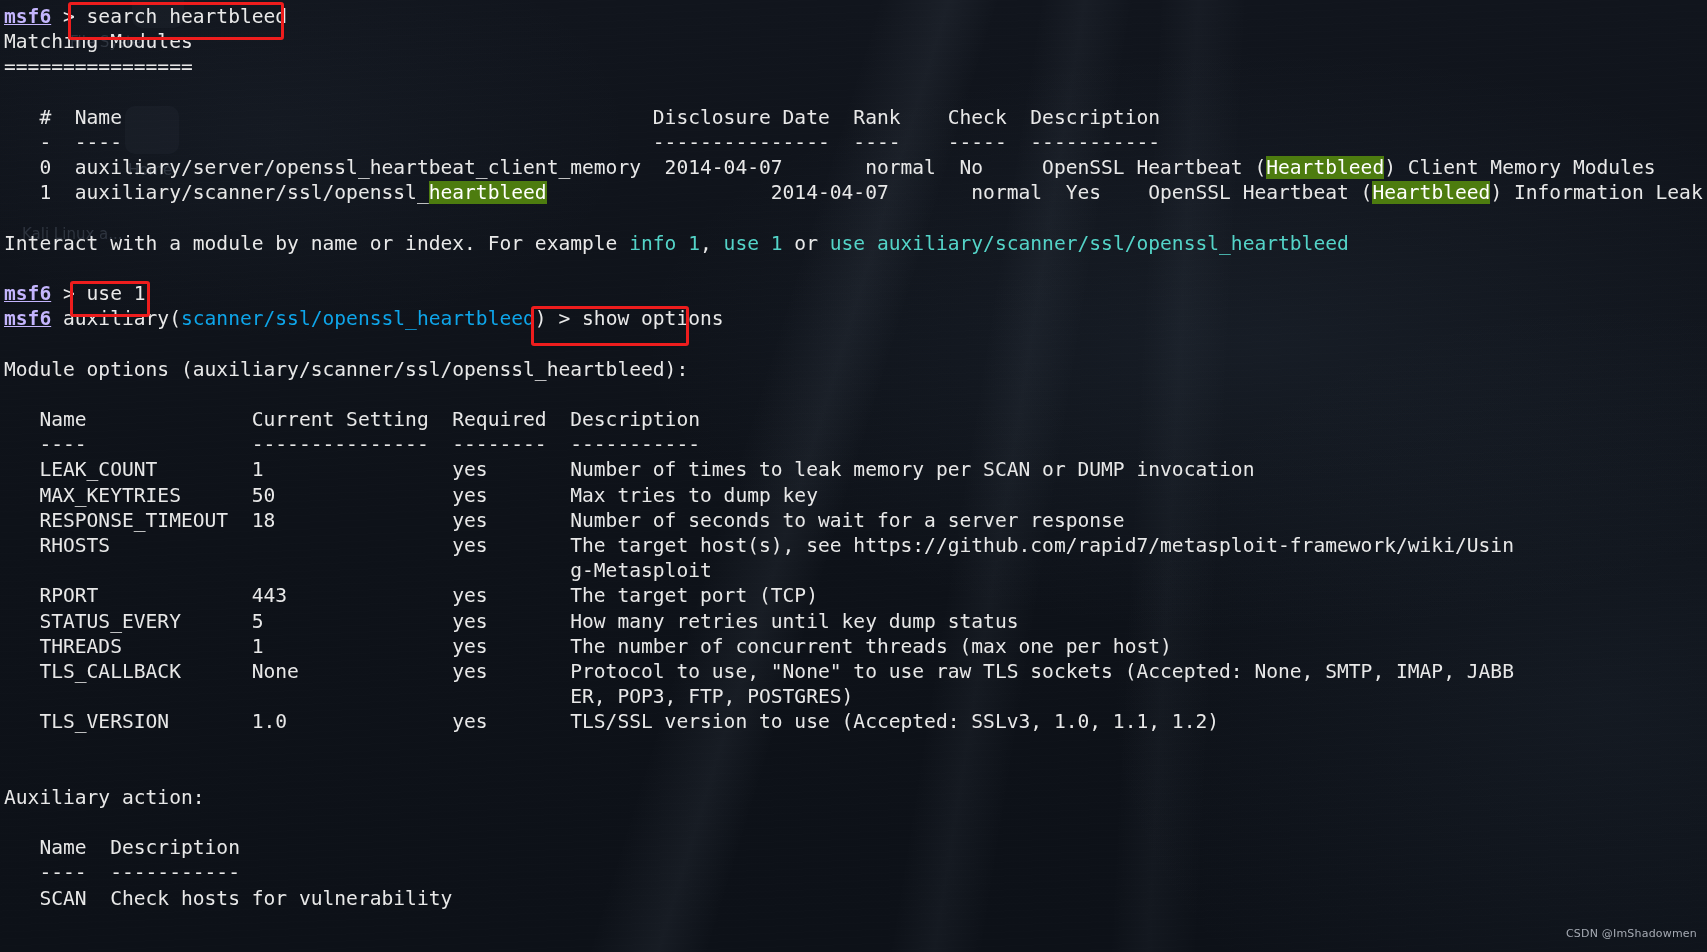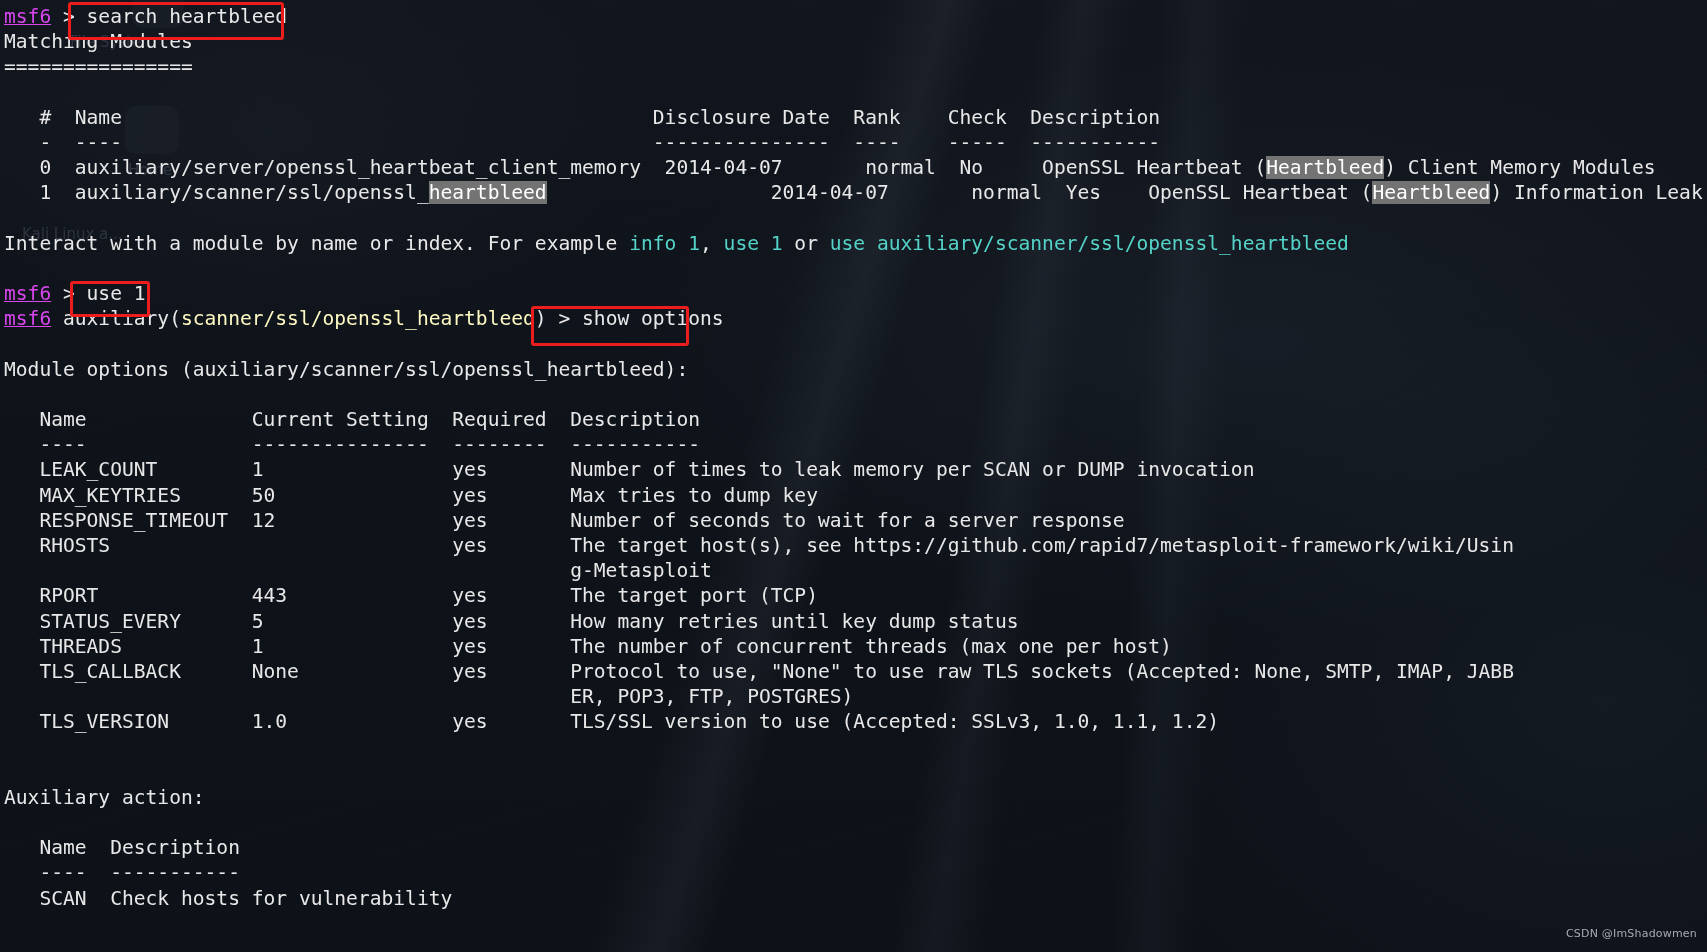--- a/index.html
+++ b/index.html
@@ -79,24 +79,24 @@
 
   .line {
     white-space: pre;
     height: 25.2px;
   }
   .blank { height: 25.2px; }
 
   
   .c-white   { color: #e9e9e9; }
   .c-cyan    { color: #54d4c8; }
-  .c-red     { color: #fef9c3; }
-  .c-prompt  { color: #d946ef; text-decoration: underline; }
+  .c-red     { color: #0ea5e9; }
+  .c-prompt  { color: #c4b5fd; text-decoration: underline; font-weight: bold; }
   .hl {
-    background: #737373;
+    background: #4d7c0f;
     color: #ffffff;
   }
 
   
   .annot {
     position: absolute;
     border: 3px solid #ee1d1d;
     border-radius: 3px;
     z-index: 3;
     pointer-events: none;
@@ -156,21 +156,21 @@
 
     <div class="line">Module options (auxiliary/scanner/ssl/openssl_heartbleed):</div>
     <div class="blank"></div>
 
     <div class="line">   Name              Current Setting  Required  Description</div>
     <div class="line">   ----              ---------------  --------  -----------</div>
 
     <div id="option-rows">
         <div class="line">   LEAK_COUNT        1                yes       Number of times to leak memory per SCAN or DUMP invocation</div>
         <div class="line">   MAX_KEYTRIES      50               yes       Max tries to dump key</div>
-        <div class="line">   RESPONSE_TIMEOUT  12               yes       Number of seconds to wait for a server response</div>
+        <div class="line">   RESPONSE_TIMEOUT  18               yes       Number of seconds to wait for a server response</div>
         <div class="line">   RHOSTS                             yes       The target host(s), see https://github.com/rapid7/metasploit-framework/wiki/Usin</div>
         <div class="line">                                                g-Metasploit</div>
         <div class="line">   RPORT             443              yes       The target port (TCP)</div>
         <div class="line">   STATUS_EVERY      5                yes       How many retries until key dump status</div>
         <div class="line">   THREADS           1                yes       The number of concurrent threads (max one per host)</div>
         <div class="line">   TLS_CALLBACK      None             yes       Protocol to use, "None" to use raw TLS sockets (Accepted: None, SMTP, IMAP, JABB</div>
         <div class="line">                                                ER, POP3, FTP, POSTGRES)</div>
         <div class="line">   TLS_VERSION       1.0              yes       TLS/SSL version to use (Accepted: SSLv3, 1.0, 1.1, 1.2)</div>
       </div>
 

